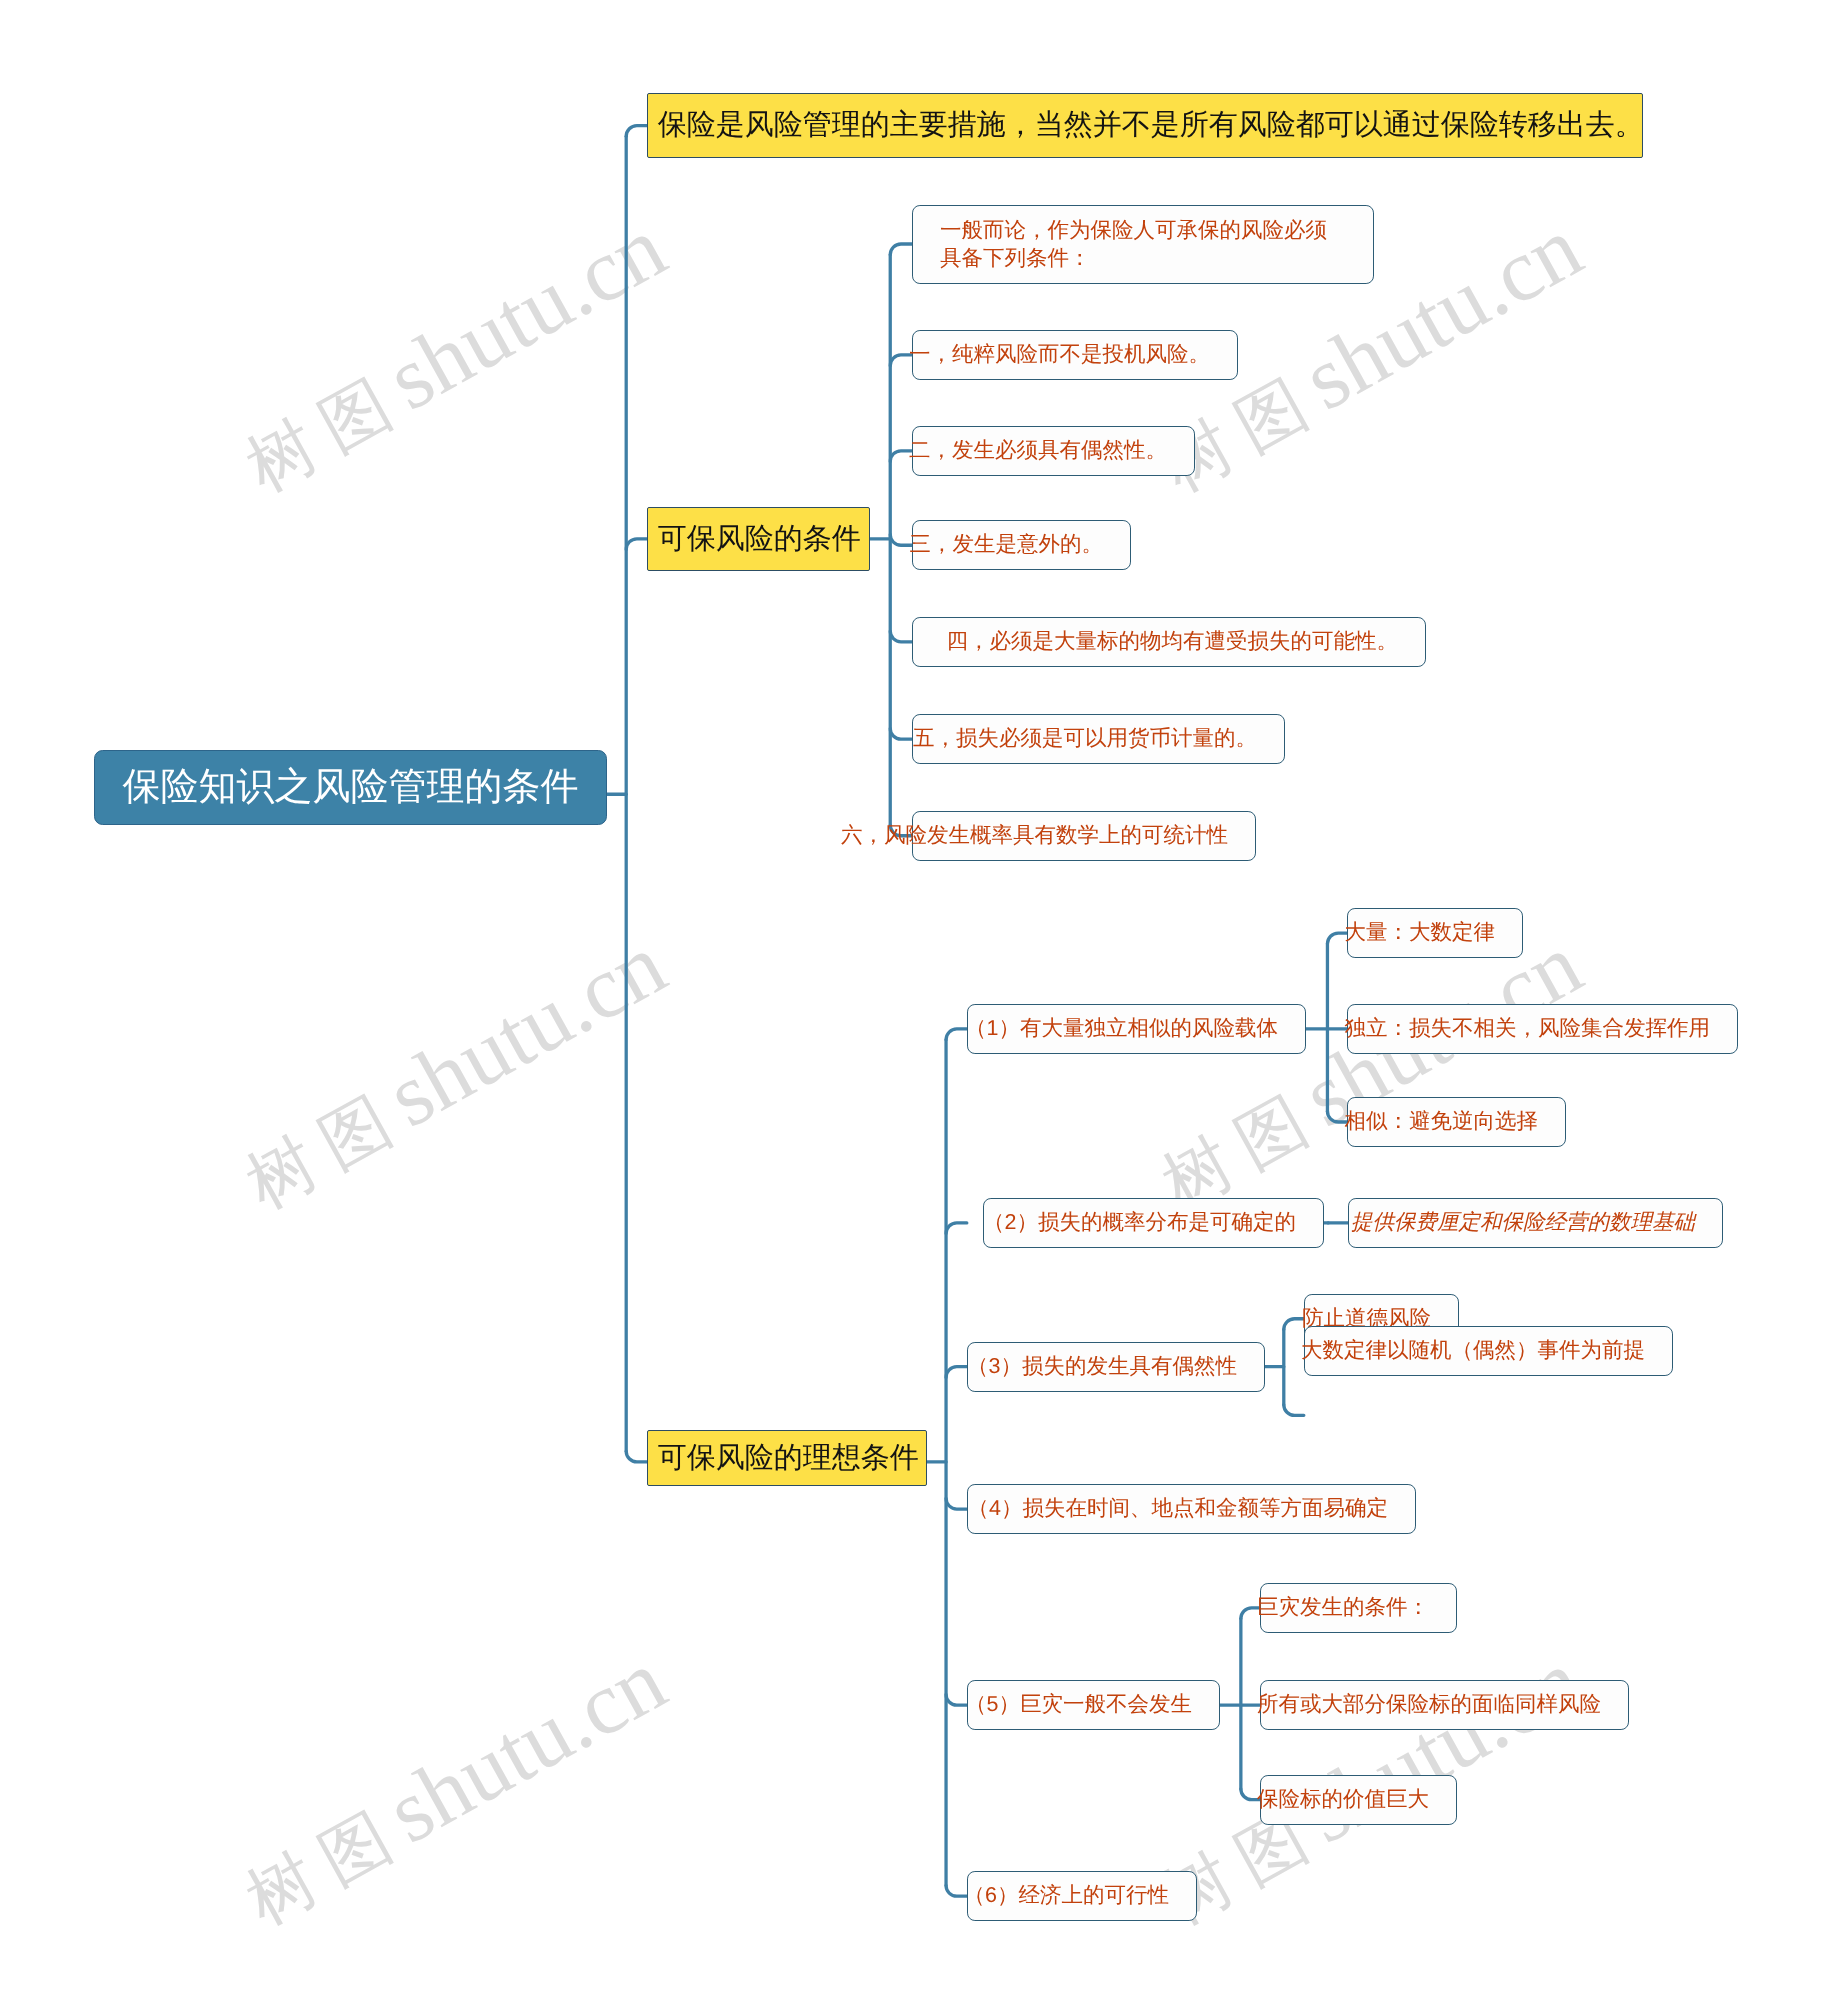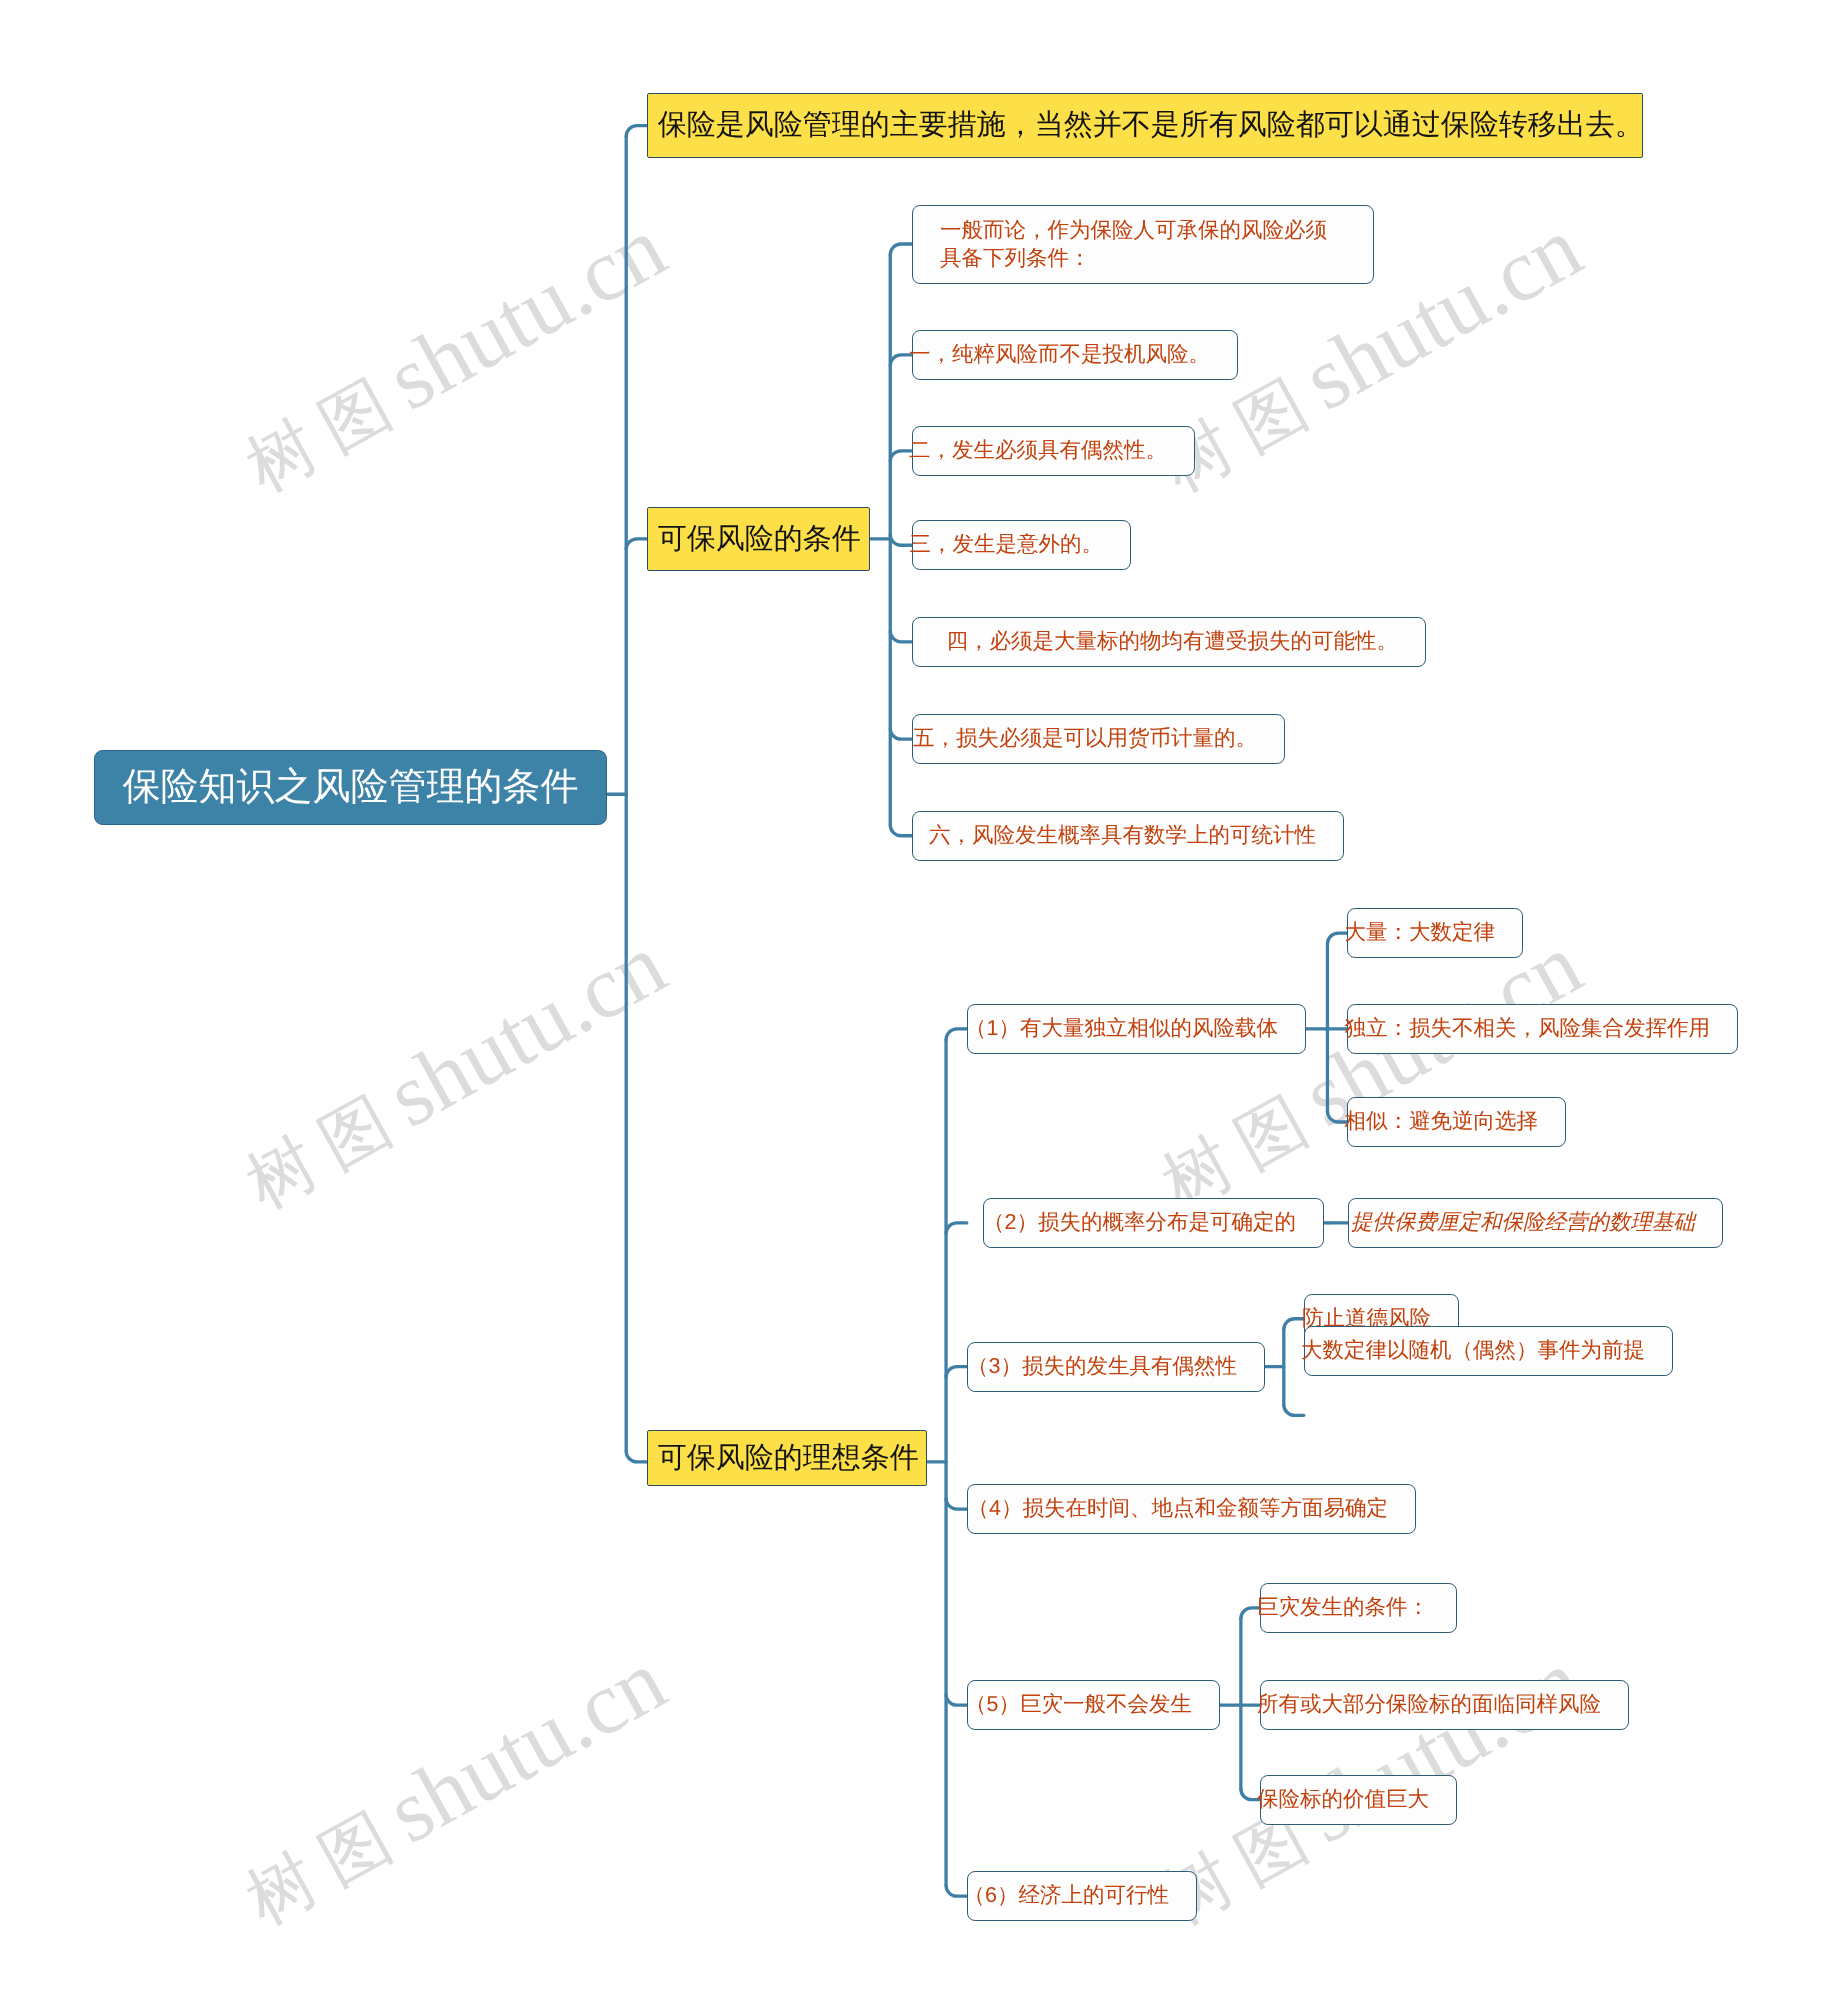--- a/index.html
+++ b/index.html
@@ -99,21 +99,21 @@
       </div>
       <div class="node n-plain" style="left: 912px; top: 520px; width: 219px; height: 50px;">
         <span>三，发生是意外的。</span>
       </div>
       <div class="node n-plain" style="left: 912px; top: 617px; width: 514px; height: 50px;">
         <span>四，必须是大量标的物均有遭受损失的可能性。</span>
       </div>
       <div class="node n-plain" style="left: 912px; top: 714px; width: 373px; height: 50px;">
         <span>五，损失必须是可以用货币计量的。</span>
       </div>
-      <div class="node n-plain" style="left: 912px; top: 811px; width: 432px; height: 50px;">
+      <div class="node n-plain" style="left: 912px; top: 811px; width: 344px; height: 50px;">
         <span>六，风险发生概率具有数学上的可统计性</span>
       </div>
       <div class="node n-plain" style="left: 967px; top: 1004px; width: 339px; height: 50px;">
         <span>（1）有大量独立相似的风险载体</span>
       </div>
       <div class="node n-plain" style="left: 1347px; top: 908px; width: 176px; height: 50px;">
         <span>大量：大数定律</span>
       </div>
       <div class="node n-plain" style="left: 1347px; top: 1004px; width: 391px; height: 50px;">
         <span>独立：损失不相关，风险集合发挥作用</span>

